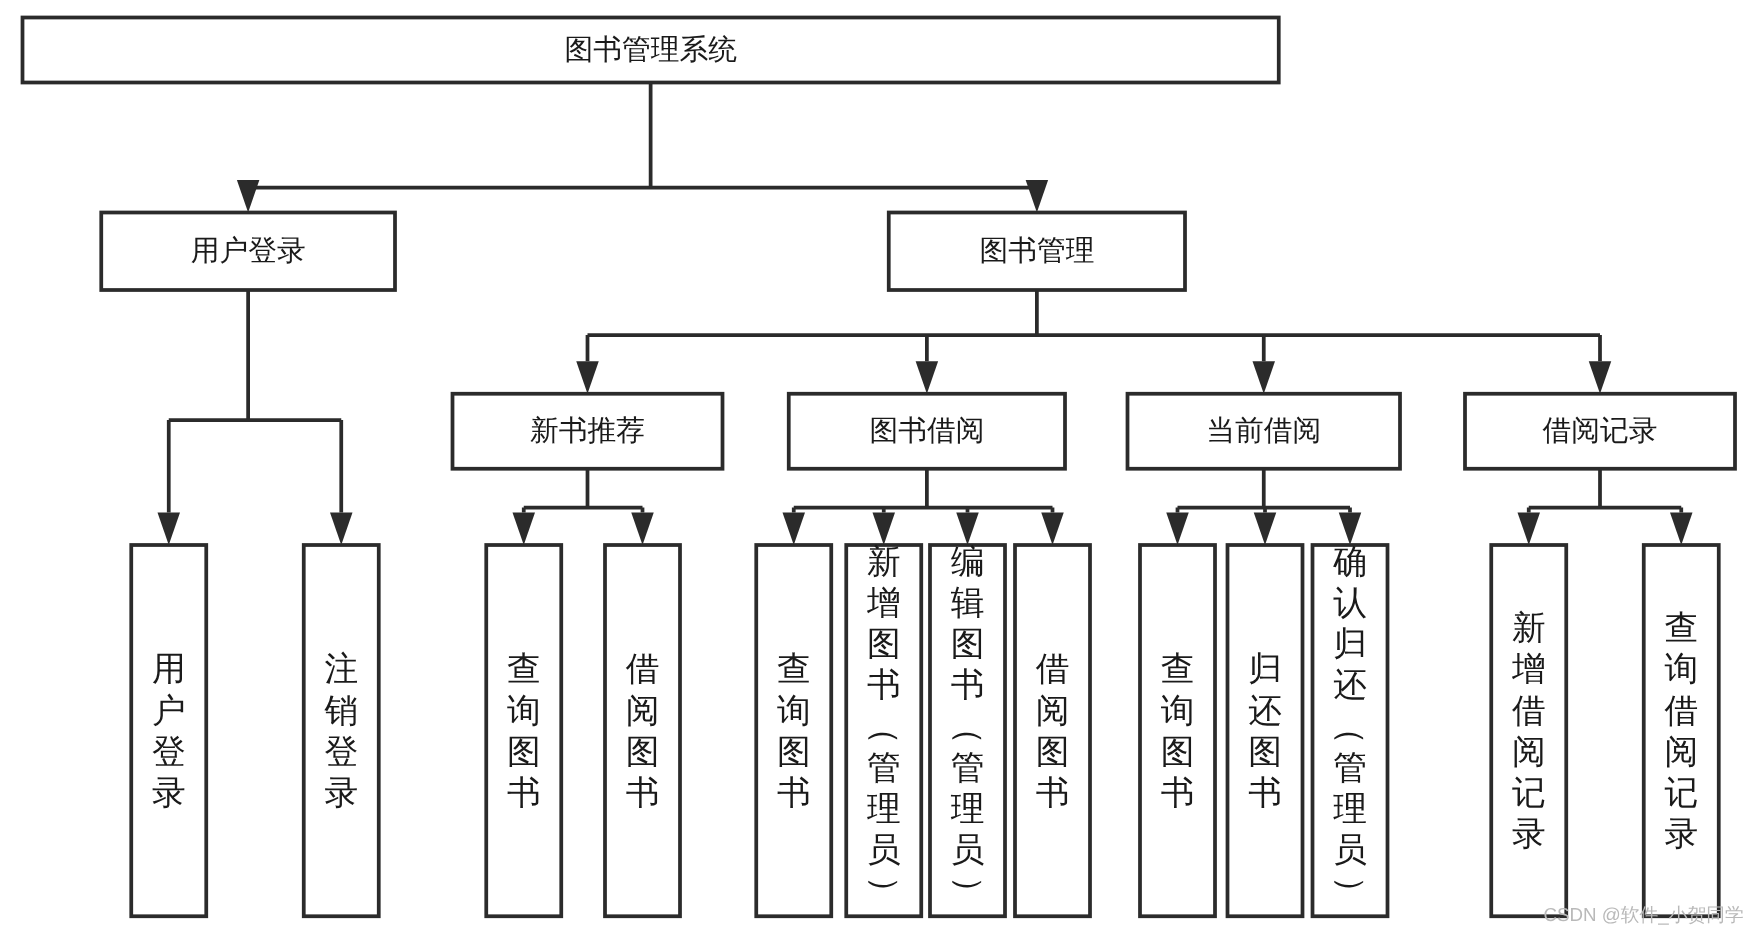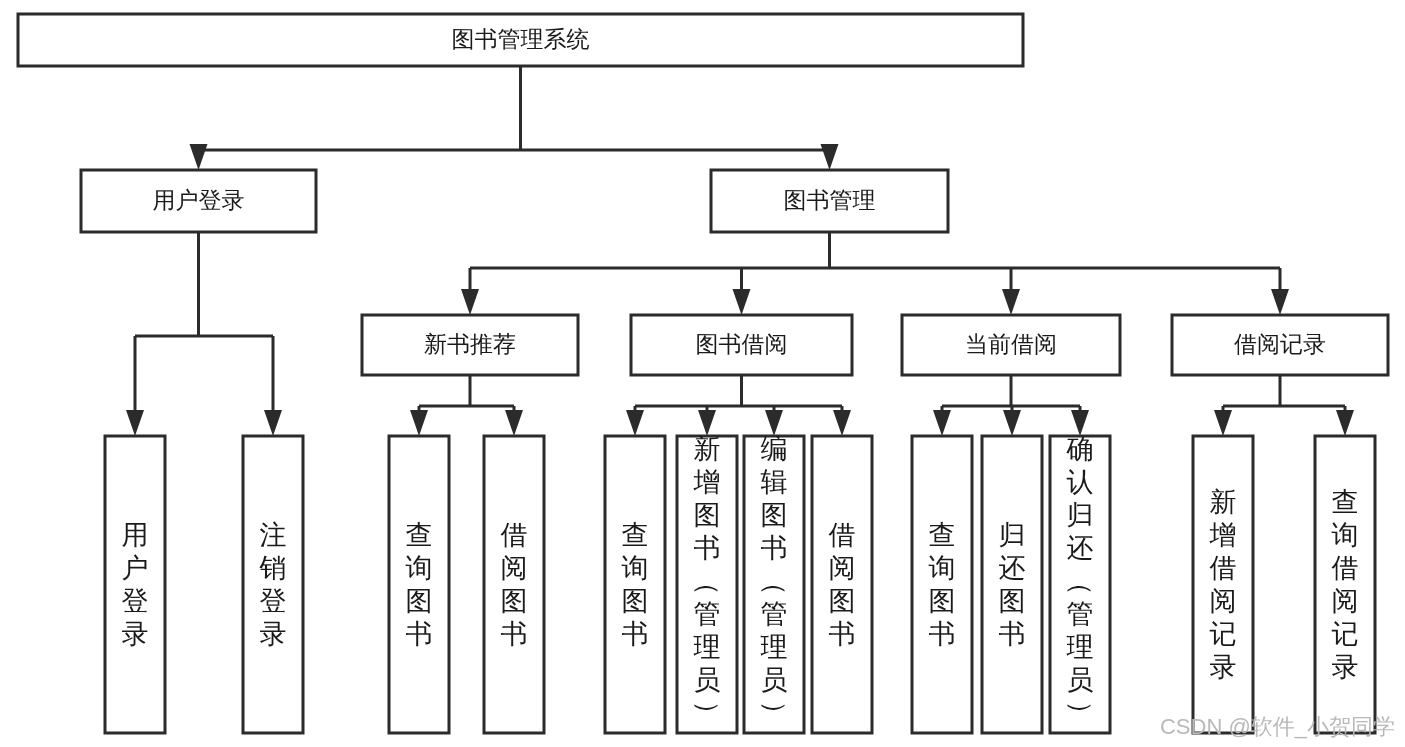--- a/index.html
+++ b/index.html
@@ -47,21 +47,21 @@
     font-size: 23px;
     fill: #1a1a1a;
     text-anchor: middle;
     dominant-baseline: middle;
   }
   .watermark-text {
     position: absolute;
     right: 10px;
     bottom: 5px;
     font-family: "Liberation Sans", sans-serif;
-    font-size: 22px;
+    font-size: 15px;
     color: #b9b9b9;
     white-space: nowrap;
     pointer-events: none;
   }
 </style>
 </head>
 <body>
 
 <div id="diagram-root">
   <svg class="diagram" viewBox="0 0 1405 747" xmlns="http://www.w3.org/2000/svg">

